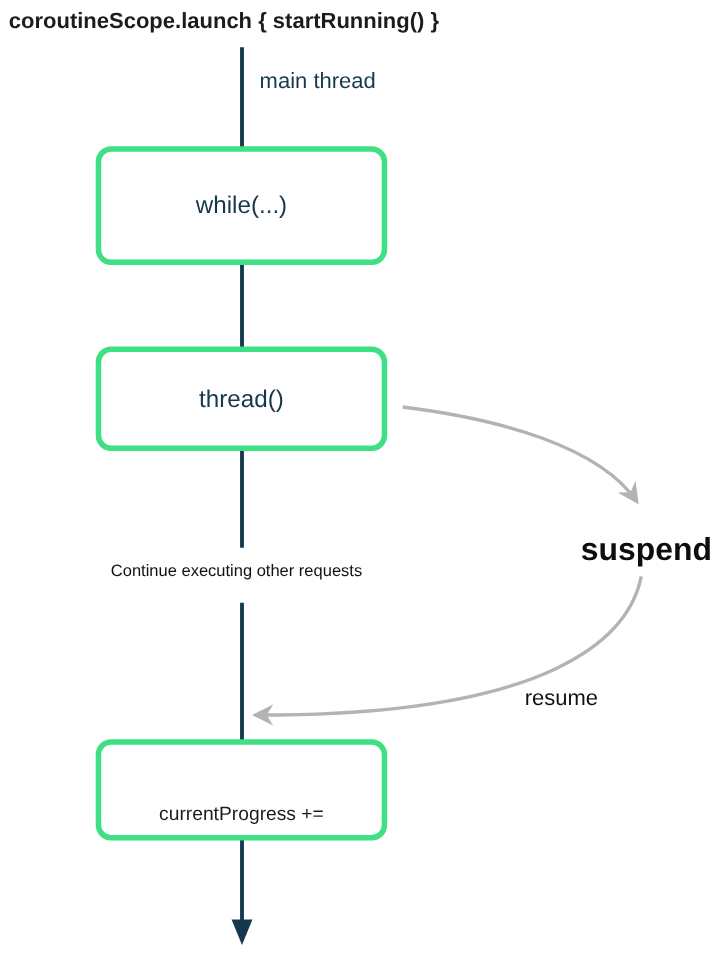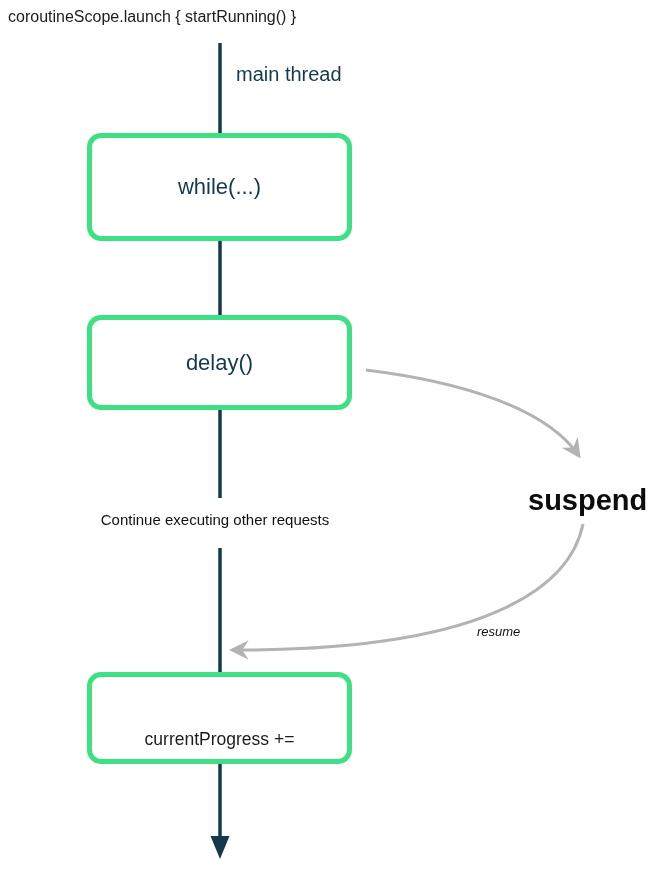--- a/index.html
+++ b/index.html
@@ -18,22 +18,22 @@
   }
   .connector-layer{
     position:absolute;left:0;top:0;width:648px;height:873px;
     z-index:0;
   }
   .thread-line{stroke:var(--navy);stroke-width:3.5;fill:none;}
   .thread-head{fill:var(--navy);}
   .curve{stroke:var(--gray);stroke-width:3;fill:none;}
   .title{
     position:absolute;left:8px;top:8px;
-    font-size:16px;color:var(--ink);
-    white-space:nowrap;z-index:2;
+    font-size:20px;color:var(--ink);
+    white-space:nowrap;z-index:2;font-weight:bold;
   }
   .thread-label{
     position:absolute;left:236px;top:63px;
     font-size:20px;color:var(--navy);
     white-space:nowrap;z-index:2;text-align:right;
   }
   .flow-box{
     position:absolute;left:87px;width:265px;
     box-sizing:border-box;
     background:#ffffff;
@@ -57,22 +57,22 @@
     text-align:center;font-size:15px;color:#111111;
     z-index:2;
   }
   .suspend-label{
     position:absolute;left:528px;top:484px;
     font-size:29px;color:#0d0d0d;
     white-space:nowrap;z-index:2;font-weight:bold;
   }
   .resume-label{
     position:absolute;left:477px;top:624px;
-    font-size:13px;color:#111111;
-    white-space:nowrap;z-index:2;font-style:italic;
+    font-size:20px;color:#111111;
+    white-space:nowrap;z-index:2;
   }
 </style>
 </head>
 <body>
 
 <div class="canvas">
 
   <svg class="connector-layer" viewBox="0 0 648 873" xmlns="http://www.w3.org/2000/svg">
     <defs>
       <marker id="arrow-gray" viewBox="0 0 10 10" refX="8.5" refY="5" markerWidth="6.5" markerHeight="6.5" orient="auto-start-reverse">
@@ -93,21 +93,21 @@
 
   <div class="title">coroutineScope.launch { startRunning() }</div>
 
   <div class="thread-label">main thread</div>
 
   <div class="flow-box box-while">
     <span class="box-text">while(...)</span>
   </div>
 
   <div class="flow-box box-delay">
-    <span class="box-text">delay()</span>
+    <span class="box-text">thread()</span>
   </div>
 
   <div class="continue-label">Continue executing other requests</div>
 
   <div class="suspend-label">suspend</div>
 
   <div class="resume-label">resume</div>
 
   <div class="flow-box box-progress">
     <div>

